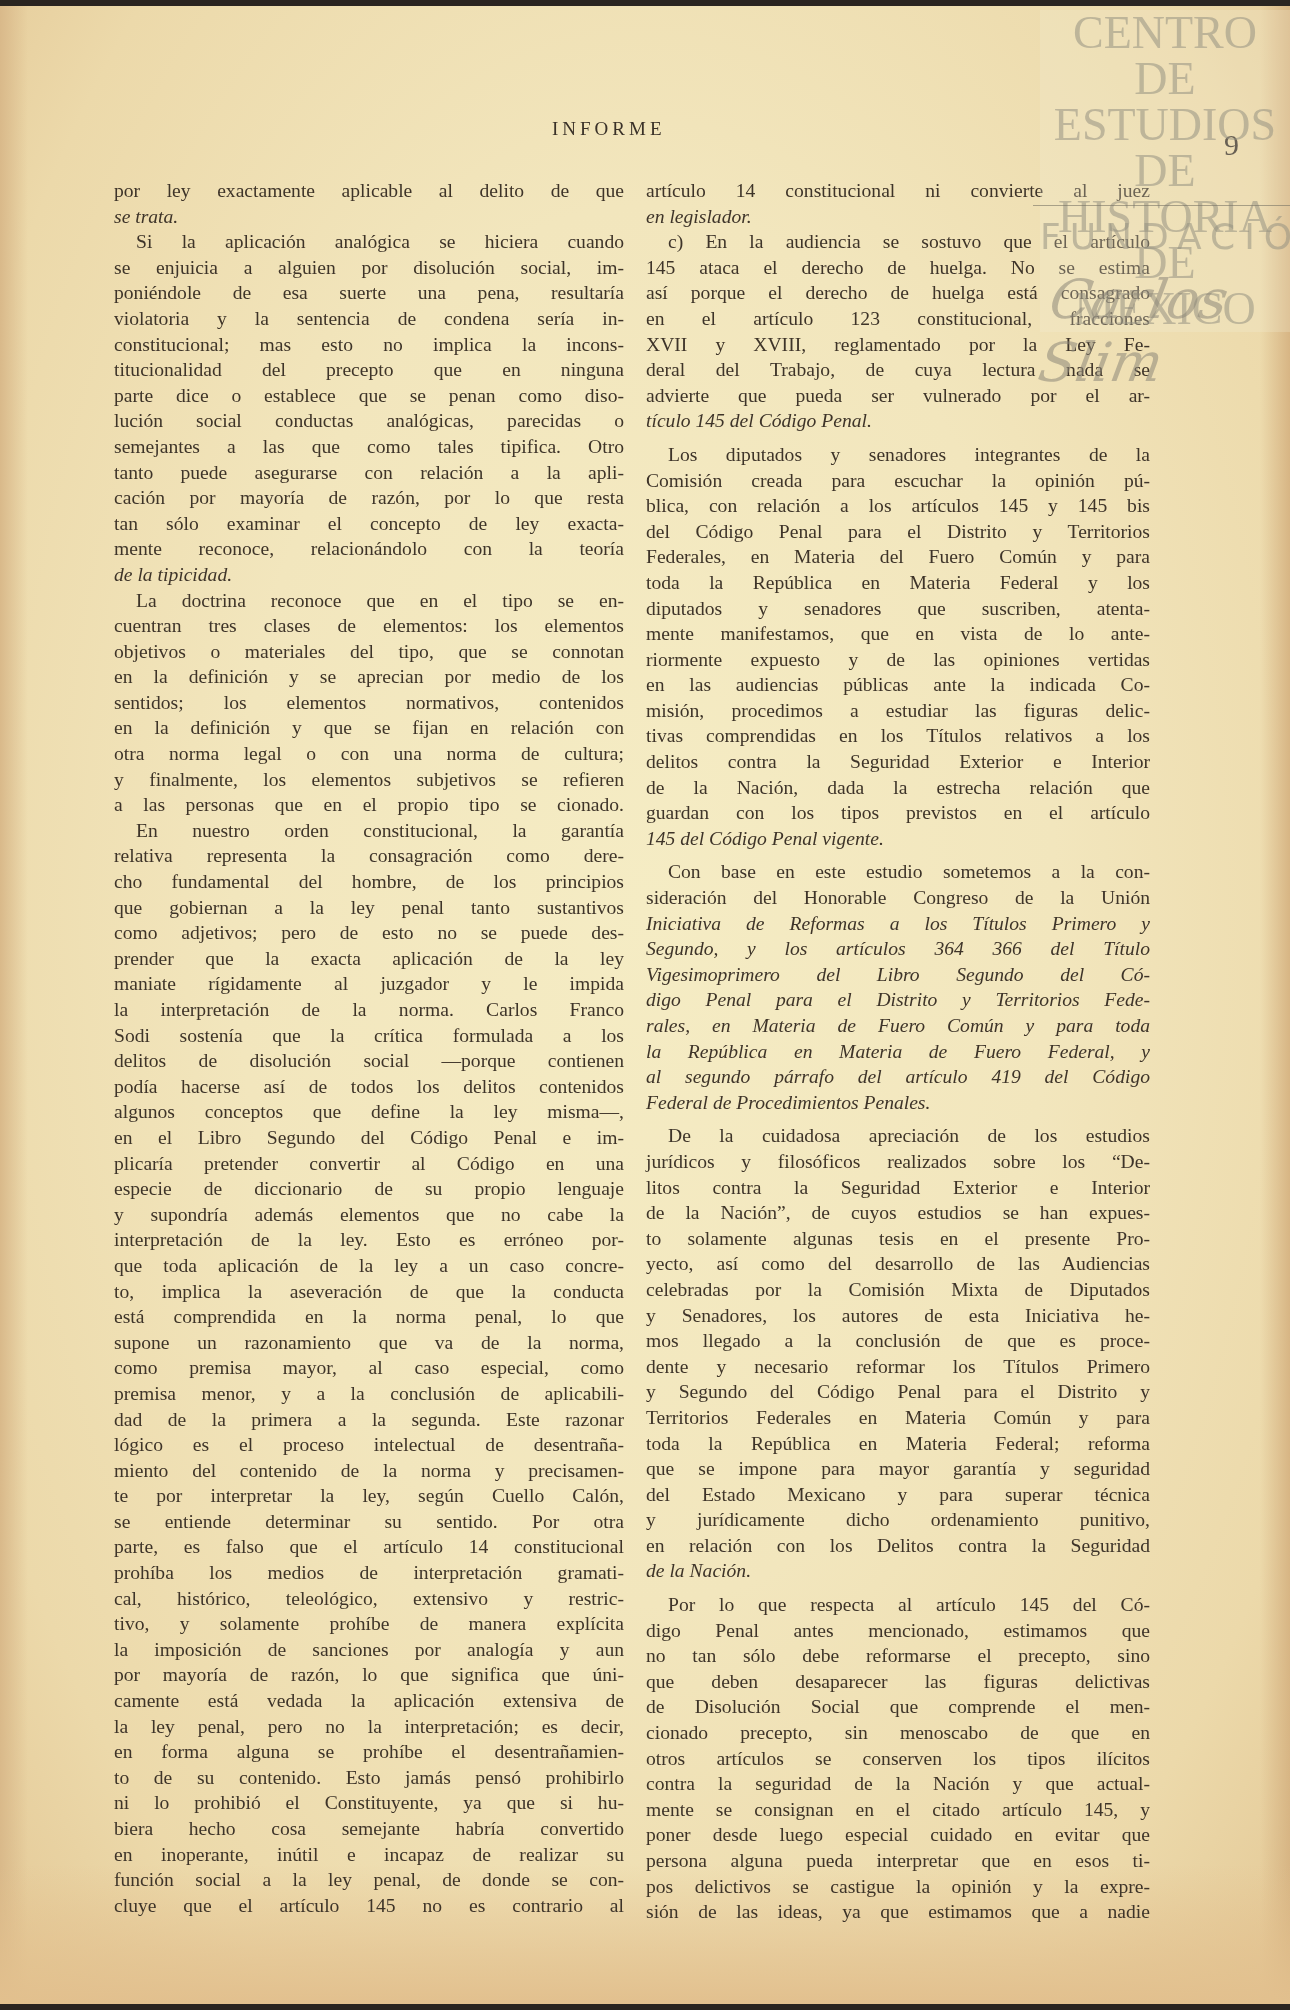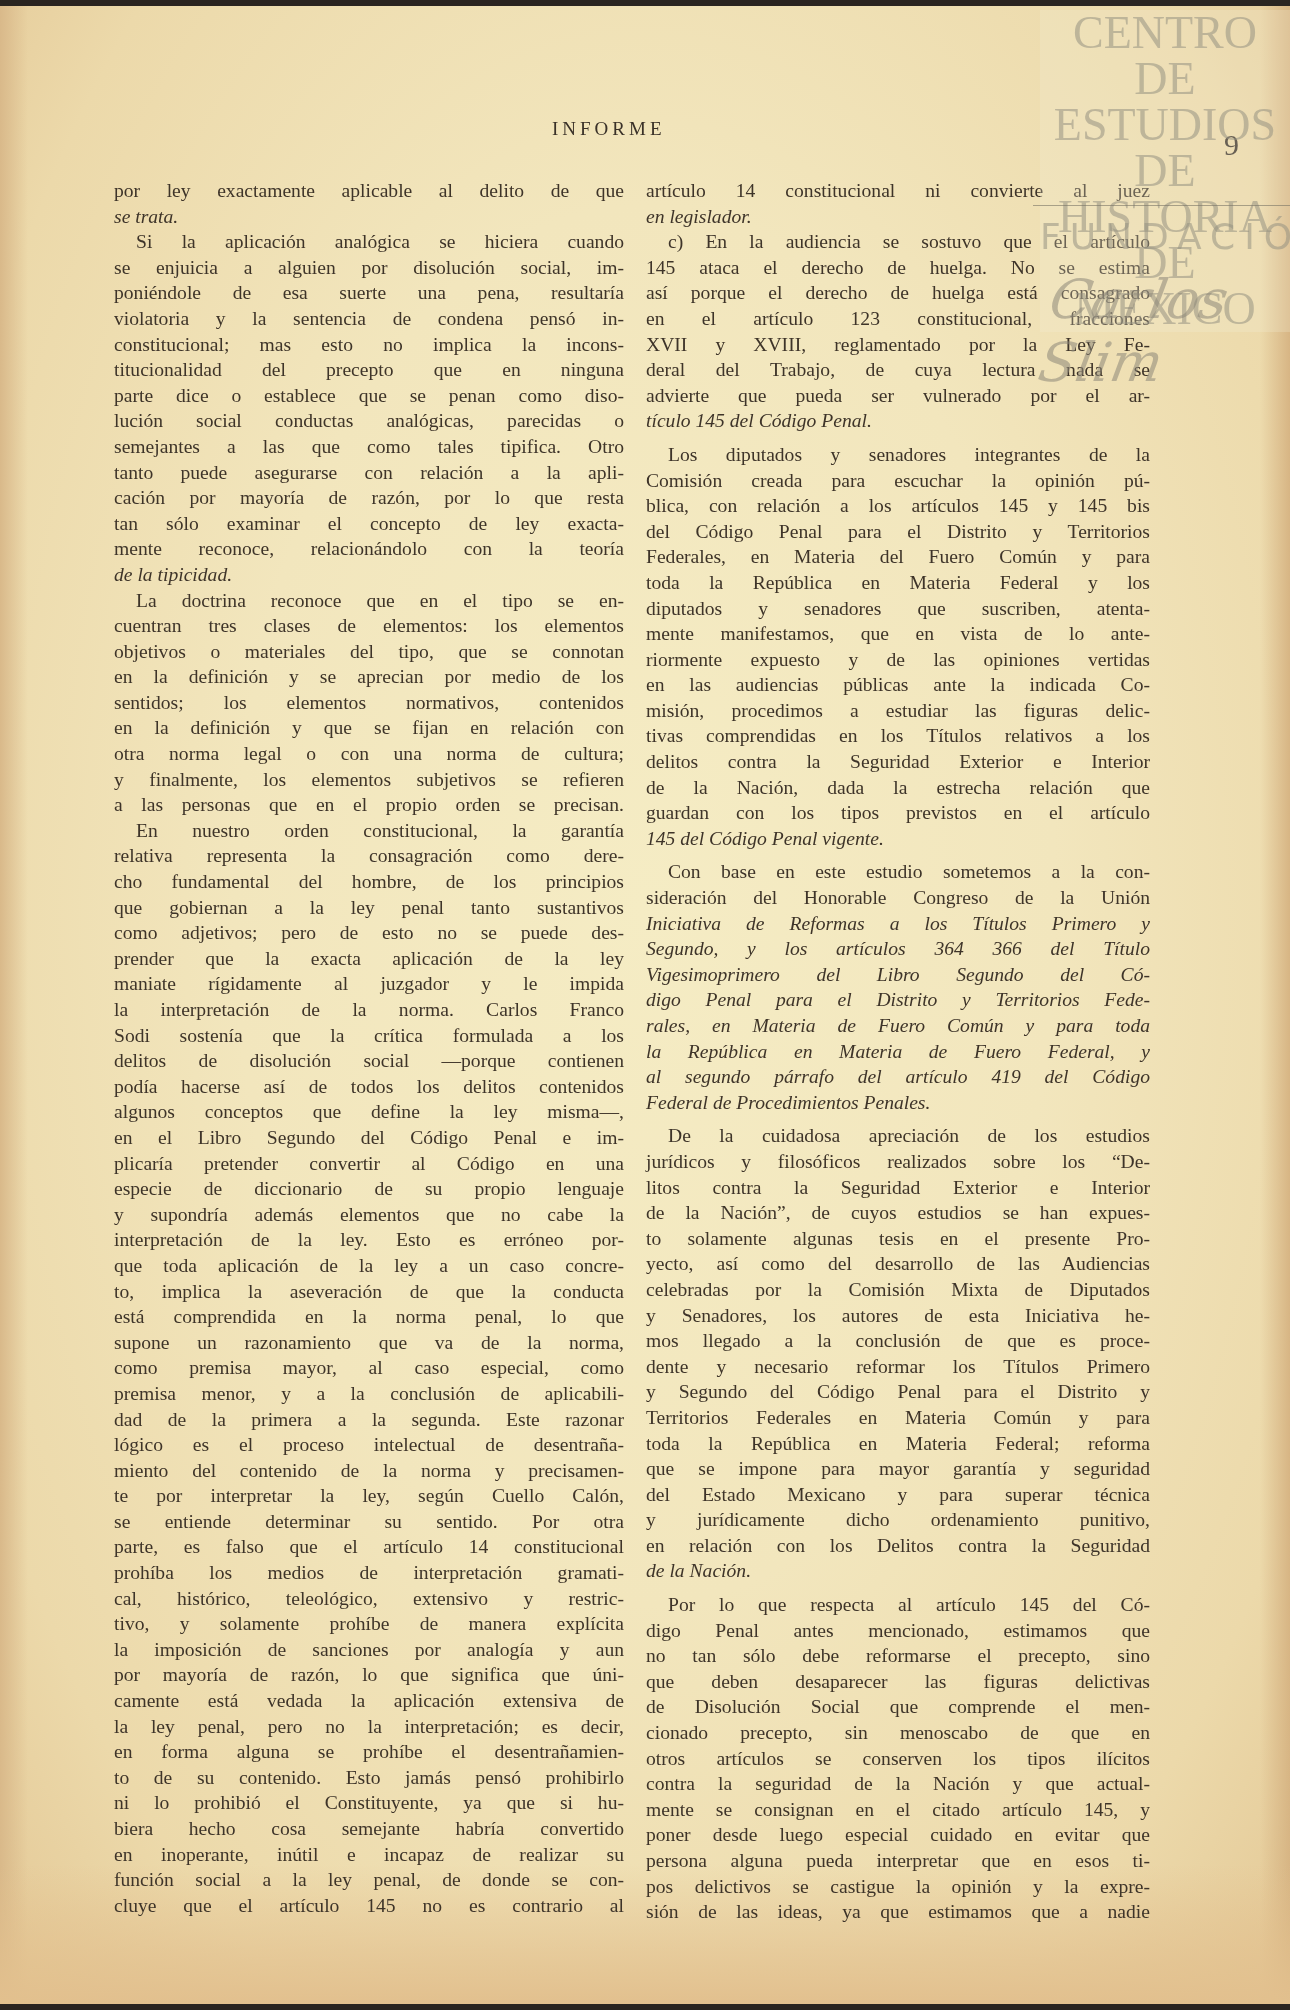--- a/index.html
+++ b/index.html
@@ -84,40 +84,40 @@
 
   <div class="header-title">INFORME</div>
   <div class="page-number">9</div>
 
   <div class="column col-left" id="col-left">
       <span class="line">por ley exactamente aplicable al delito de que</span>
       <span class="line last">se trata.</span>
       <span class="line indent">Si la aplicación analógica se hiciera cuando</span>
       <span class="line">se enjuicia a alguien por disolución social, im-</span>
       <span class="line">poniéndole de esa suerte una pena, resultaría</span>
-      <span class="line">violatoria y la sentencia de condena pensó in-</span>
+      <span class="line">violatoria y la sentencia de condena sería in-</span>
       <span class="line">constitucional; mas esto no implica la incons-</span>
       <span class="line">titucionalidad del precepto que en ninguna</span>
       <span class="line">parte dice o establece que se penan como diso-</span>
       <span class="line">lución social conductas analógicas, parecidas o</span>
       <span class="line">semejantes a las que como tales tipifica. Otro</span>
       <span class="line">tanto puede asegurarse con relación a la apli-</span>
       <span class="line">cación por mayoría de razón, por lo que resta</span>
       <span class="line">tan sólo examinar el concepto de ley exacta-</span>
       <span class="line">mente reconoce, relacionándolo con la teoría</span>
       <span class="line last">de la tipicidad.</span>
       <span class="line indent">La doctrina reconoce que en el tipo se en-</span>
       <span class="line">cuentran tres clases de elementos: los elementos</span>
       <span class="line">objetivos o materiales del tipo, que se connotan</span>
       <span class="line">en la definición y se aprecian por medio de los</span>
       <span class="line">sentidos; los elementos normativos, contenidos</span>
       <span class="line">en la definición y que se fijan en relación con</span>
       <span class="line">otra norma legal o con una norma de cultura;</span>
       <span class="line">y finalmente, los elementos subjetivos se refieren</span>
-      <span class="line">a las personas que en el propio orden se precisan.</span>
+      <span class="line">a las personas que en el propio tipo se cionado.</span>
       <span class="line indent">En nuestro orden constitucional, la garantía</span>
       <span class="line">relativa representa la consagración como dere-</span>
       <span class="line">cho fundamental del hombre, de los principios</span>
       <span class="line">que gobiernan a la ley penal tanto sustantivos</span>
       <span class="line">como adjetivos; pero de esto no se puede des-</span>
       <span class="line">prender que la exacta aplicación de la ley</span>
       <span class="line">maniate rígidamente al juzgador y le impida</span>
       <span class="line">la interpretación de la norma. Carlos Franco</span>
       <span class="line">Sodi sostenía que la crítica formulada a los</span>
       <span class="line">delitos de disolución social —porque contienen</span>

